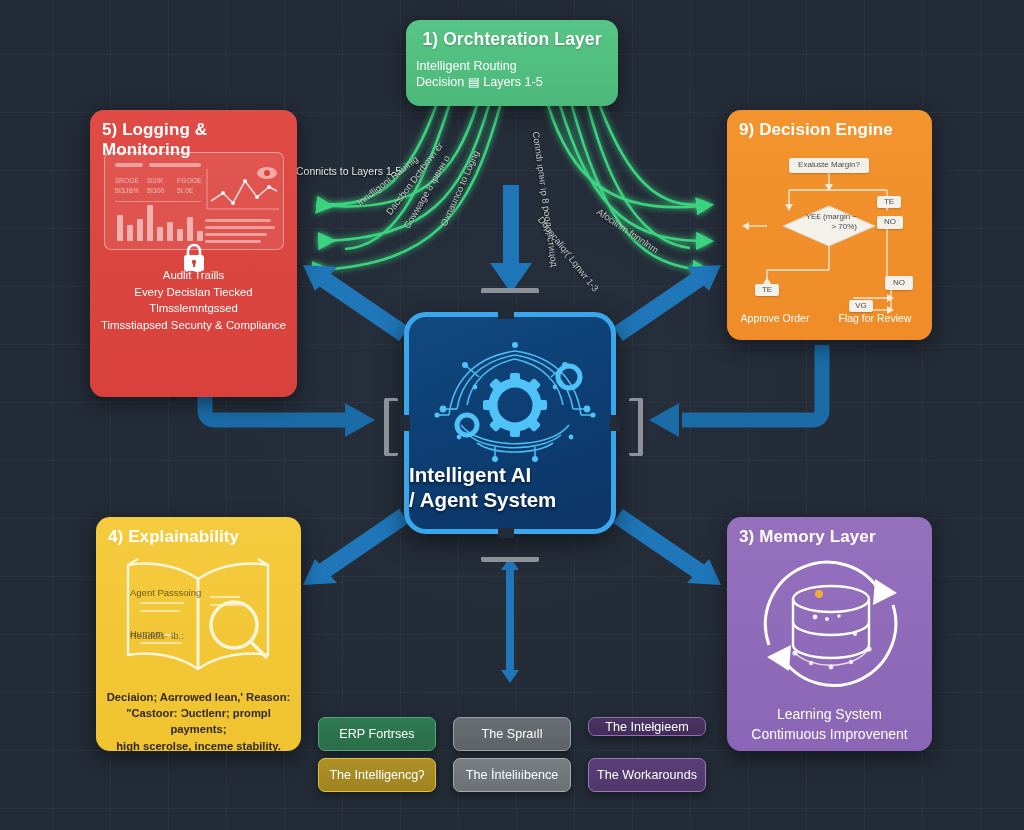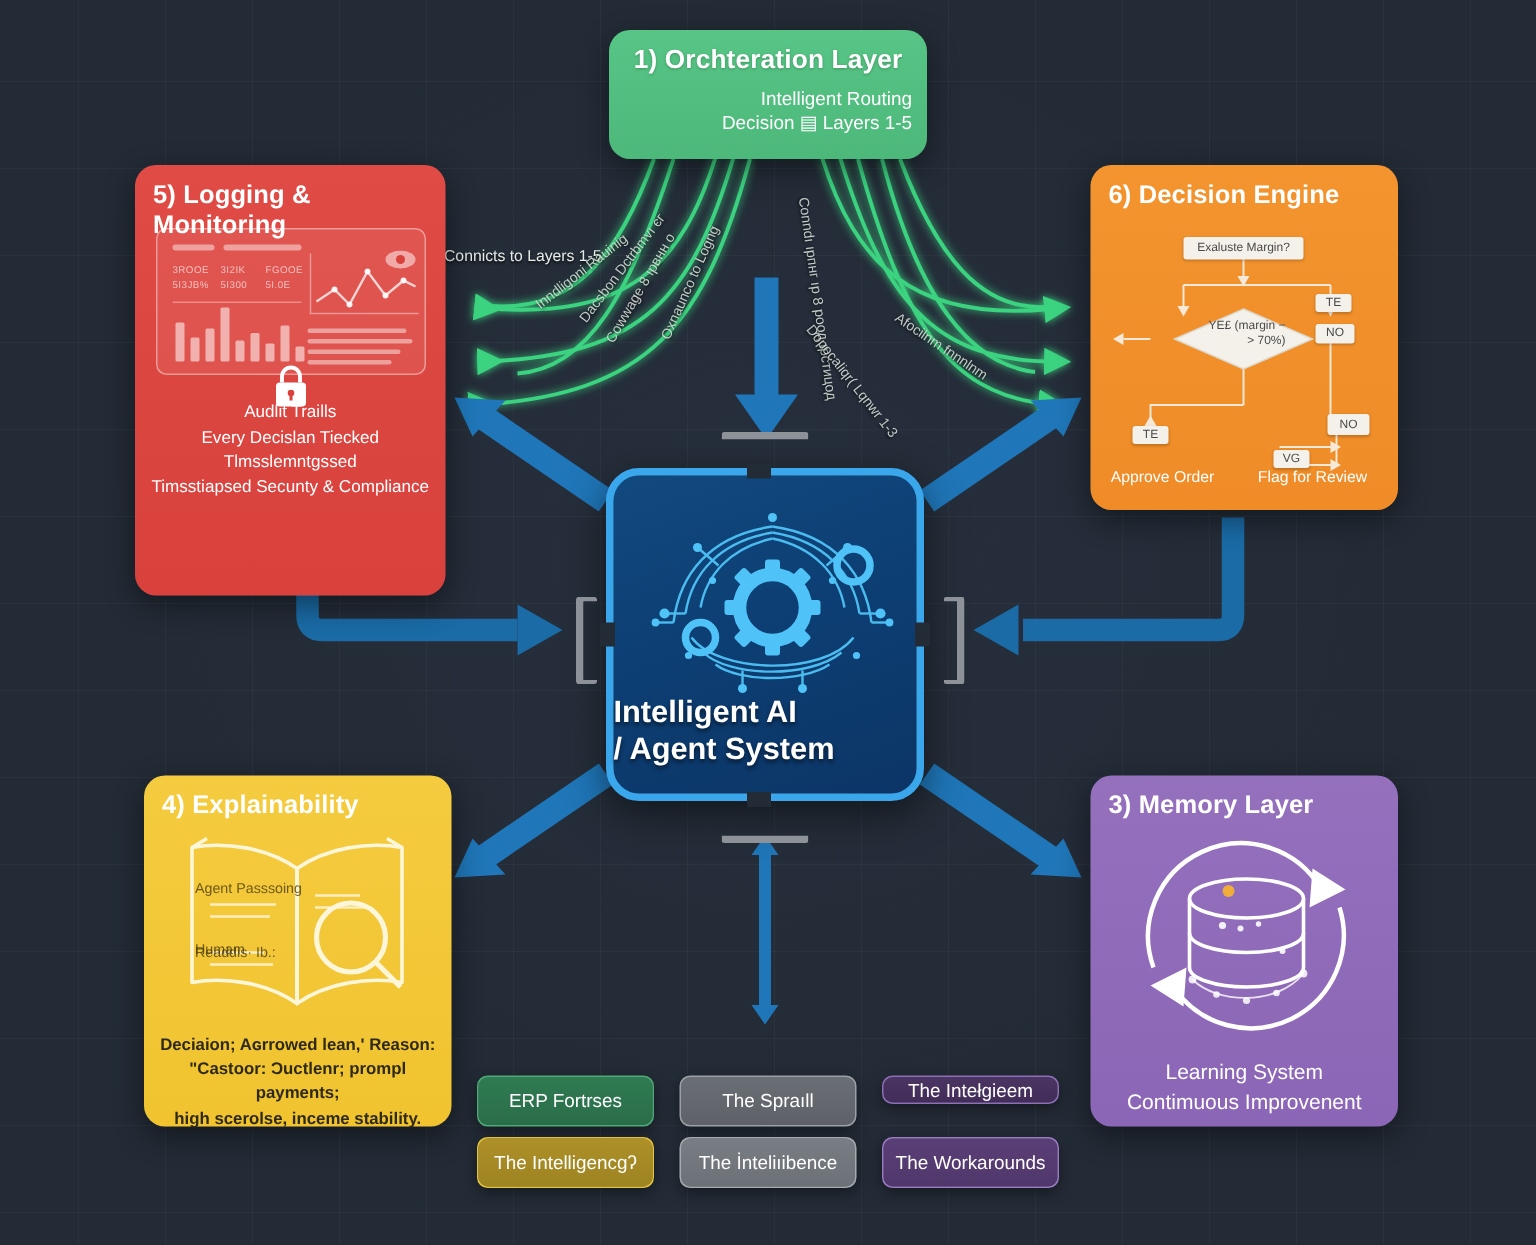--- a/index.html
+++ b/index.html
@@ -14,21 +14,21 @@
     background-position:-6px -4px;
   }
   #canvas:before{
     content:"";position:absolute;inset:0;pointer-events:none;
     background:radial-gradient(ellipse at 50% 45%, rgba(60,80,110,0.10) 0%, rgba(0,0,0,0) 62%);
   }
   .svg-layer{position:absolute;left:0;top:0;width:1024px;height:830px;}
   .card{position:absolute;border-radius:14px;box-sizing:border-box;
         box-shadow:0 6px 20px rgba(0,0,0,.45);}
   .card .title{font-weight:bold;color:#fff;letter-spacing:.1px;}
-  .card .sub{color:#fff;text-align:right;line-height:1.28;}
+  .card .sub{color:#fff;text-align:left;line-height:1.28;}
 
   
   #card-orch{left:406px;top:20px;width:212px;height:86px;
     background:linear-gradient(180deg,#57c585 0%,#4cb97a 100%);padding:9px 10px 0;}
   #card-orch .title{font-size:17.5px;text-align:center;text-shadow:0 1px 2px rgba(0,0,0,.25);}
   #card-orch .sub{font-size:12.6px;margin-top:8px;}
 
   
   #card-dec{left:727px;top:110px;width:205px;height:230px;
     background:linear-gradient(180deg,#f3942f 0%,#ef8c27 100%);padding:10px 12px 0;}
@@ -255,21 +255,21 @@
 
   <div class="card" id="card-orch">
     <div class="title">1) Orchteration Layer</div>
     <div class="sub">
       <div>Intelligent Routing</div>
       <div>Decision ▤ Layers 1-5</div>
     </div>
   </div>
 
   <div class="card" id="card-dec">
-    <div class="title">6) Decision Engine</div>
+    <div class="title">9) Decision Engine</div>
     <div style="position:absolute;left:0;top:38px;width:205px;height:190px;">
       <svg width="205" height="190" viewBox="0 0 205 190" style="position:absolute;left:0;top:0;">
         <g stroke="#f6e9d8" stroke-width="1.3" fill="none">
           <path d="M102,24 v12"></path>
           <path d="M62,42 h98"></path>
             <path d="M62,42 v14"></path>
             <path d="M160,42 v14"></path>
           <path d="M40,78 h-18"></path>
           <path d="M102,96 v26"></path>
             <path d="M102,122 h-62 v14"></path>

